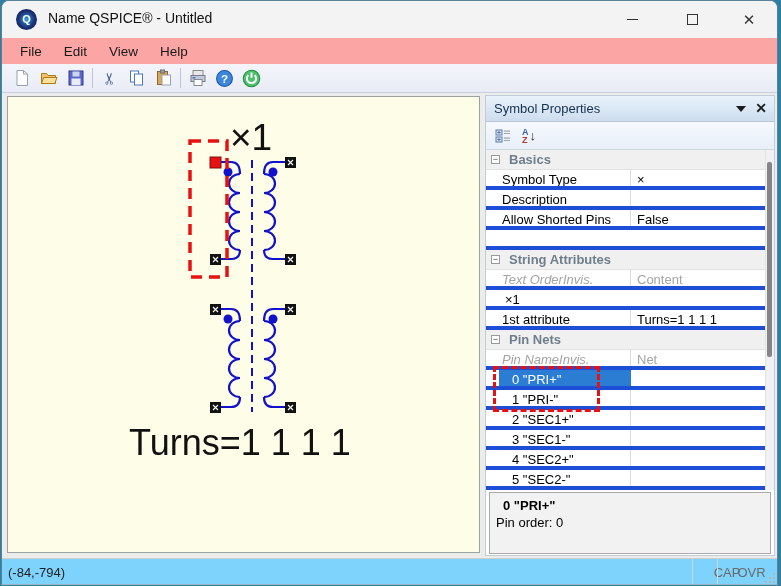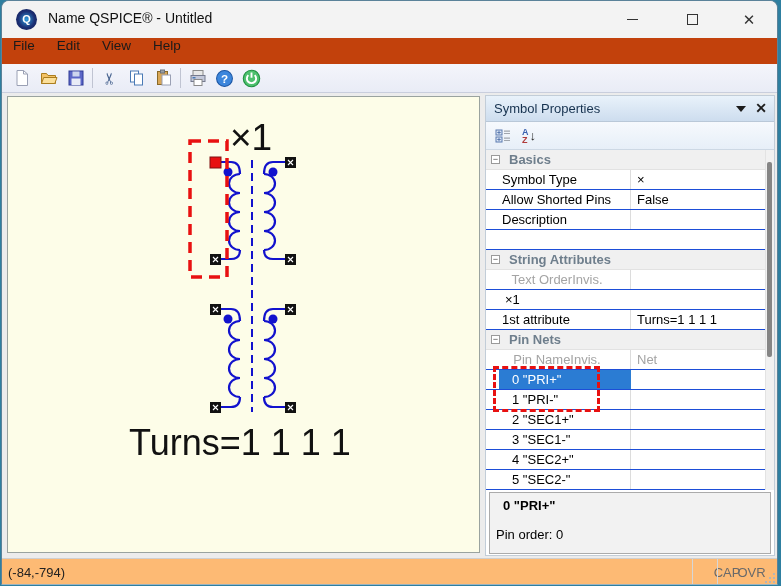--- a/index.html
+++ b/index.html
@@ -17,21 +17,21 @@
   .logo { position:absolute; left:14px; top:8px; width:21px; height:21px; border-radius:50%;
           background:radial-gradient(circle at 50% 50%, #2f9fe0 0%, #1b2f74 55%, #101a4e 100%);
           color:#fff; font-size:11px; font-weight:bold; text-align:center; line-height:21px; }
   .title { position:absolute; left:46px; top:9px; font-size:14px; color:#111; }
   .wbtn { position:absolute; top:4px; width:42px; height:29px; display:flex; align-items:center; justify-content:center; color:#333; }
   .wbtn-min { left:609px; } .wbtn-max { left:669px; } .wbtn-close { left:726px; font-size:15px; }
   .glyph-min { width:11px; height:0; border-top:1.6px solid #333; }
   .glyph-max { width:11px; height:11px; border:1.4px solid #333; }
 
   
-  .menubar { display:flex; height:26px; background:#c2410c; padding-left:0; }
+  .menubar { display:flex; height:26px; background:#fca5a5; padding-left:7px; align-items:center; }
   .menu-item { padding:0 11px; font-size:13.5px; color:#1a1a1a; }
 
   
   .toolbar { display:flex; align-items:center; height:29px;
              background:linear-gradient(#f4f5fb,#e9ecf6); border-bottom:1px solid #c9cedd; padding-left:6px; }
   .tbtn { width:27px; height:24px; display:flex; align-items:center; justify-content:center; }
   .tsep { width:1px; height:20px; background:#c0c4d2; margin:0 3px; }
   .cut-glyph { font-size:16px; color:#46628e; display:inline-block; transform:rotate(-90deg); }
 
   
@@ -53,44 +53,44 @@
                    display:flex; align-items:center; padding-left:4px; }
   .ptb-btn { width:26px; height:22px; display:flex; align-items:center; justify-content:center; }
   .az-wrap { display:flex; align-items:center; }
   .az-col { display:flex; flex-direction:column; line-height:8px; font-size:9px; font-weight:bold; }
   .az-a { color:#3a62b0; } .az-z { color:#b03a3a; }
   .az-arrow { font-size:13px; color:#222; margin-left:1px; }
 
   
   .pgrid { position:relative; height:340px; background:#fff; overflow:hidden; }
   .prow { display:grid; grid-template-columns:13px 132px 1fr; height:20px; line-height:19px;
-          border-bottom:1px solid #1d4ed8; font-size:13px; color:#000; background:#fff; }
+          border-bottom:4px solid #1d4ed8; font-size:13px; color:#000; background:#fff; }
   .prow .lab { border-right:1px solid #dcdcdc; padding-left:3px; white-space:nowrap; overflow:hidden; }
   .prow .val { padding-left:6px; white-space:nowrap; overflow:hidden; }
   .prow.section { display:flex; align-items:center; background:#f0f0f0; border-bottom:1px solid #e2e2e2; }
   .expander { width:9px; height:9px; margin-left:5px; border:1px solid #9a9a9a; background:#fff;
               font-size:9px; line-height:7px; text-align:center; color:#444; }
   .sec-label { margin-left:9px; font-weight:bold; color:#6e7e8c; font-size:13px; }
   .colhead .lab, .colhead .val, .colhead .invis { color:#a4a4a4; }
-  .colhead .lab { display:flex; justify-content:center; padding-right:18px; }
+  .colhead .lab { display:flex; justify-content:flex-start; padding-right:18px;font-style:italic; }
   .lab-name { padding-left:25px !important; }
   .lab-pin  { padding-left:13px !important; }
   .prow.selected .lab { background:#2b7cd3; color:#fff; border-right-color:#2b7cd3; }
 
   
   .scroll-track { position:absolute; right:0; top:0; width:9px; height:340px; background:#f1f1f1; border-left:1px solid #e3e3e3; }
   .scroll-thumb { position:absolute; right:2px; top:12px; width:5px; height:195px; background:#858585; border-radius:2px; }
 
   
   .detail { margin:2px 3px 0 3px; height:62px; background:#f2f2f2; border:1px solid #ababab; padding:5px 6px; }
   .detail-title { font-size:13px; font-weight:bold; color:#000; margin-left:7px; }
-  .detail-sub { font-size:13px; color:#000; margin-top:14px; }
-
-  
-  .statusbar { position:relative; height:27px; background:#fdba74; border-top:1px solid #cfcfcf; }
+  .detail-sub { font-size:13px; color:#000; margin-top:2px; }
+
+  
+  .statusbar { position:relative; height:27px; background:#7dd3fc; border-top:1px solid #cfcfcf; }
   .coords { position:absolute; left:6px; top:6px; font-size:13px; color:#222; }
   .scell { position:absolute; top:0; height:100%; display:flex; align-items:center; justify-content:center;
            font-size:13px; color:#6a6a6a; border-left:1px solid #d6d6d6;padding-left:28px; }
   .cap { right:44px; width:41px; } .ovr { right:20px; width:40px; }
   .grip { position:absolute; right:2px; bottom:2px; width:10px; height:10px;
           background:
             linear-gradient(#b5b5b5,#b5b5b5) 8px 8px/2px 2px no-repeat,
             linear-gradient(#b5b5b5,#b5b5b5) 8px 4px/2px 2px no-repeat,
             linear-gradient(#b5b5b5,#b5b5b5) 4px 8px/2px 2px no-repeat,
             linear-gradient(#b5b5b5,#b5b5b5) 8px 0px/2px 2px no-repeat,
@@ -292,43 +292,44 @@
             <span class="expander">−</span>
             <span class="sec-label">Basics</span>
           </div>
           <div class="prow">
             <span></span>
               <span class="lab">Symbol Type</span>
             <span class="val">×</span>
           </div>
           <div class="prow">
             <span></span>
+              <span class="lab">Description</span>
+            <span class="val"></span>
+          </div>
+          <div class="prow">
+            <span></span>
               <span class="lab">Allow Shorted Pins</span>
             <span class="val">False</span>
-          </div>
-          <div class="prow">
-            <span></span>
-              <span class="lab">Description</span>
-            <span class="val"></span>
           </div>
           <div class="prow">
             <span></span>
             <span class="val"></span>
           </div>
 
           <div class="prow section">
             <span class="expander">−</span>
             <span class="sec-label">String Attributes</span>
           </div>
           <div class="prow colhead">
             <span></span>
             <span class="lab">
                 <span>Text Order</span>
                 <span class="invis">Invis.</span>
               </span>
+            <span class="val">Content</span>
           </div>
           <div class="prow">
             <span></span>
             <span class="val">×1</span>
           </div>
           <div class="prow">
             <span></span>
               <span class="lab">1st attribute</span>
             <span class="val">Turns=1 1 1 1</span>
           </div>

